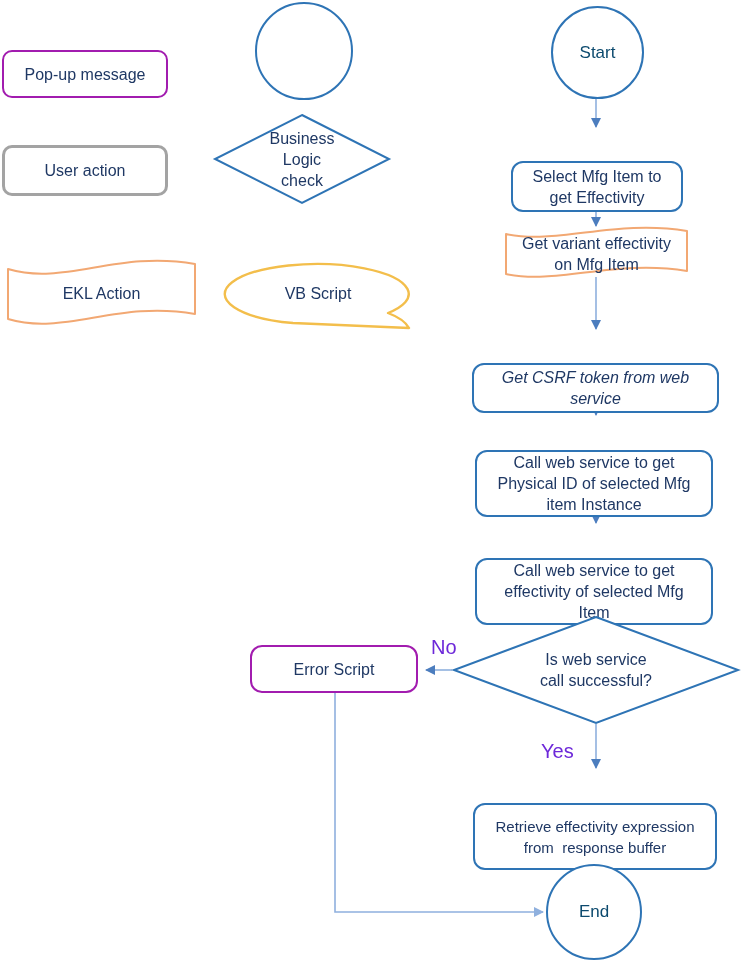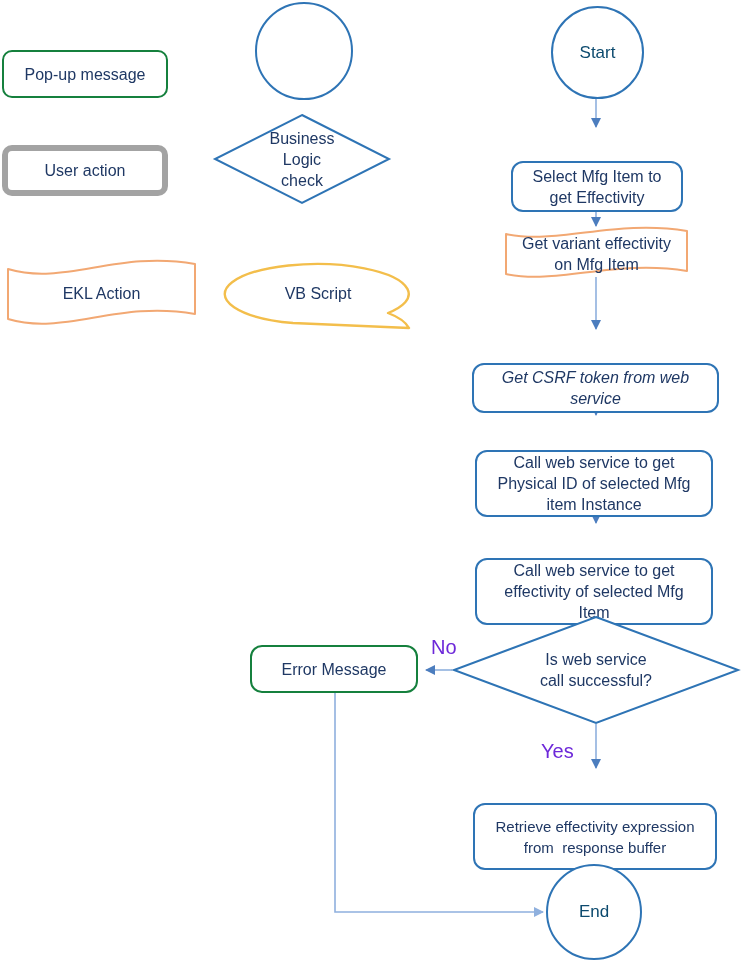--- a/index.html
+++ b/index.html
@@ -8,22 +8,22 @@
     font-family:"Liberation Sans",sans-serif;color:#1F3864;
   }
   .node{
     position:absolute;display:flex;align-items:center;justify-content:center;
     text-align:center;background:#fff;color:#1F3864;font-size:16px;line-height:21px;
     white-space:pre-wrap;box-sizing:border-box;
   }
   .r10{border-radius:10px;}
   .r12{border-radius:12px;}
   .blue-border{border:2.4px solid #2E74B5;margin-top:30px;}
-  .thick-blue{border:6px solid #a3a3a3;}
-  .gray-border{border:2px solid #15803d;}
+  .thick-blue{border:3px solid #a3a3a3;}
+  .gray-border{border:2px solid #a21caf;}
   .circle{
     position:absolute;border-radius:50%;border:2.5px solid #2E74B5;background:#fff;
     display:flex;align-items:center;justify-content:center;font-size:17px;color:#0c4a6e;
   }
   .shape{position:absolute;}
   .shape svg{position:absolute;left:0;top:0;overflow:visible;}
   .shape-label{
     position:absolute;left:0;top:0;right:0;bottom:0;
     display:flex;align-items:center;justify-content:center;text-align:center;
     font-size:16px;line-height:21px;color:#1F3864;white-space:pre-wrap;
@@ -133,21 +133,21 @@
     </svg>
     <div class="shape-label">Is web service
 call successful?</div>
   </div>
 
   <div class="flow-label" style="left:431px;top:636px;">No</div>
 
   <div class="flow-label" style="left:541px;top:740px;">Yes</div>
 
   <div class="node gray-border r12" style="left:250px;top:645px;width:168px;height:48px;">
-    <span>Error Message</span>
+    <span>Error Script</span>
   </div>
 
   <div class="node blue-border r12" style="left:473px;top:773px;width:244px;height:67px;font-size:15px;">
     <span>Retrieve effectivity expression
 from  response buffer</span>
   </div>
 
   <div class="circle" style="left:546px;top:864px;width:92px;height:92px;text-align:center;">
     <span>End</span>
   </div>

